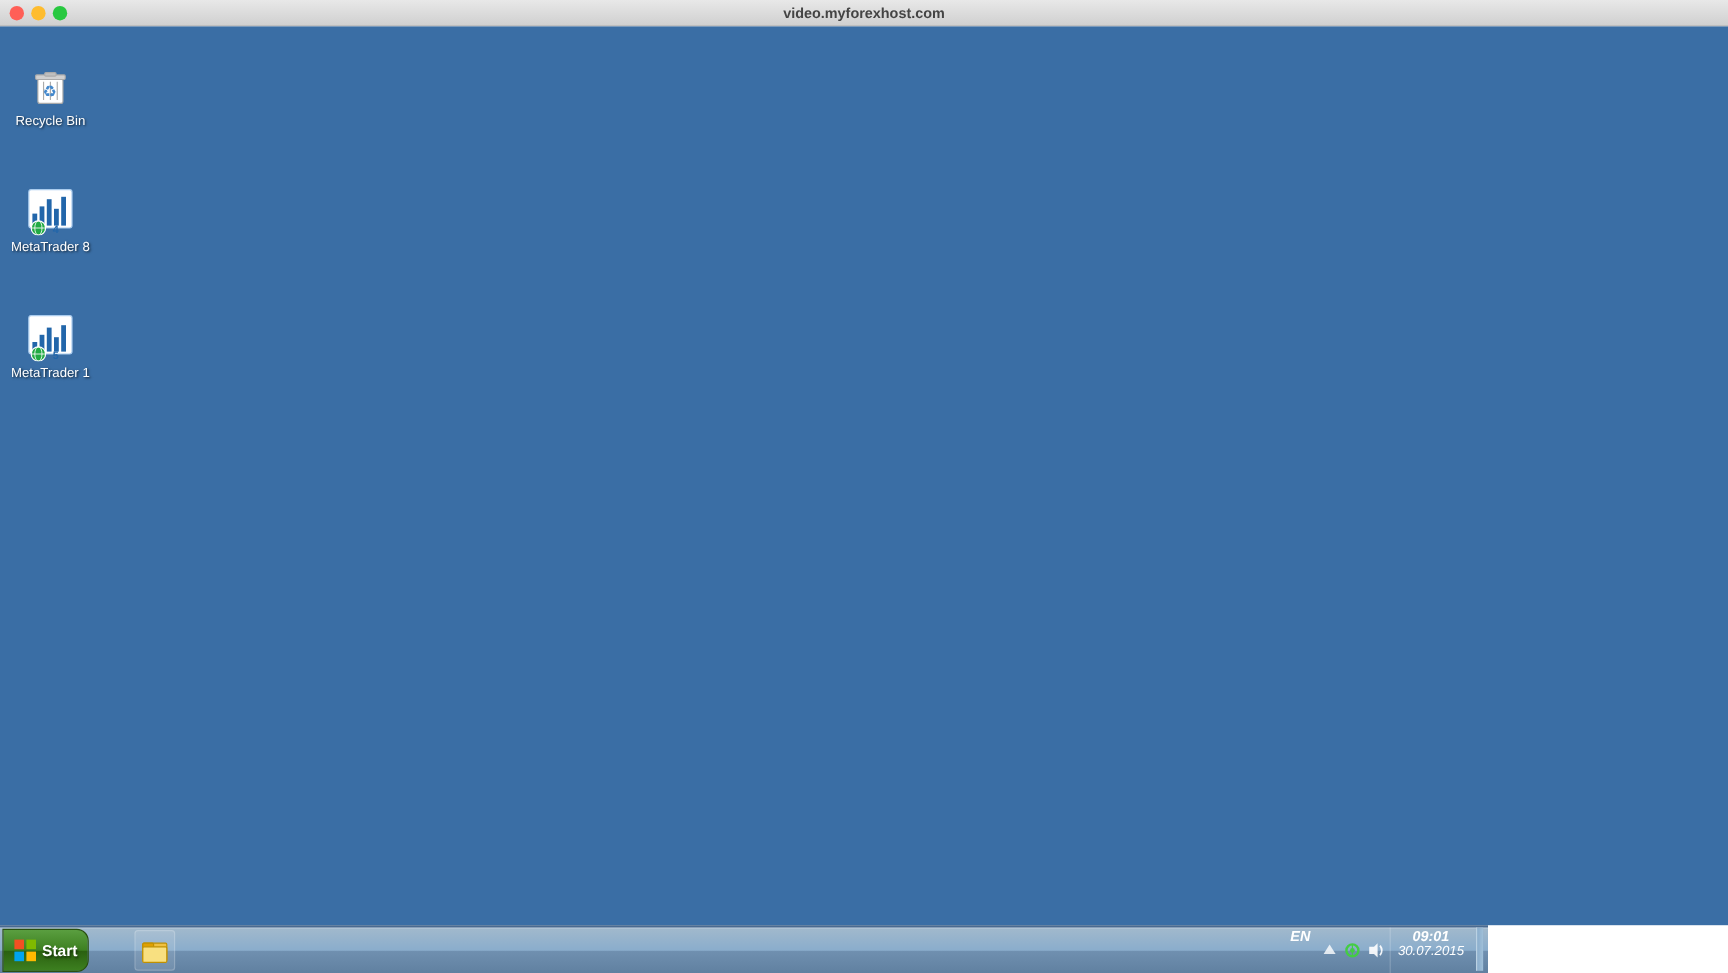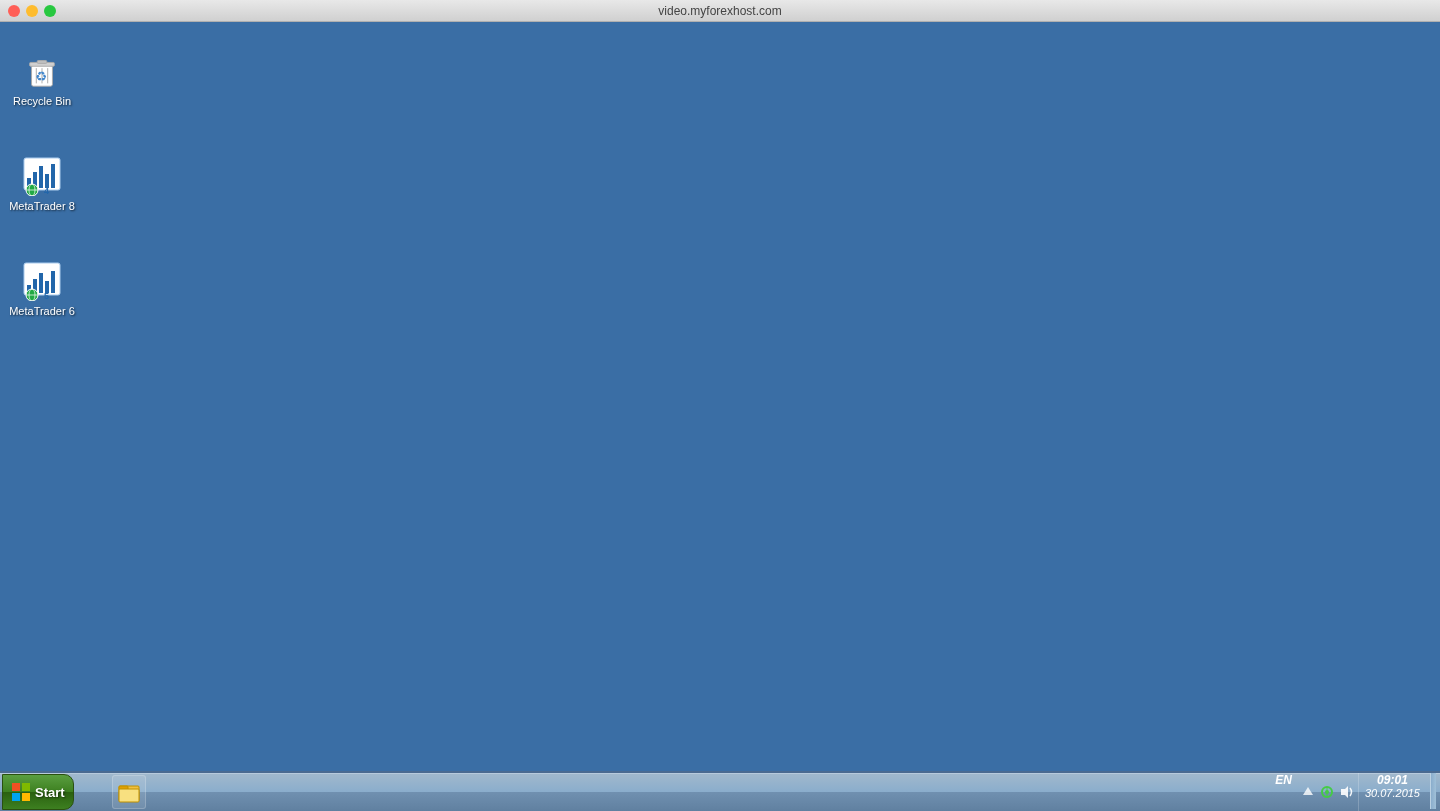--- a/index.html
+++ b/index.html
@@ -41,21 +41,21 @@
       cursor: pointer;
     }
 
     .btn-close { background: #ff5f57; }
     .btn-minimize { background: #febc2e; }
     .btn-maximize { background: #28c840; }
 
     #title-text {
       font-size: 12px;
       color: #444;
-      font-weight: 400;
+      font-weight: 700;
     }
 
     
     #desktop {
       width: 1440px;
       height: 767px; 
       height: calc(811px - 22px - 40px);
       background-color: #3a6ea5;
       position: relative;
     }
@@ -91,21 +91,21 @@
     }
 
     
     .recycle-bin-svg {
       width: 38px;
       height: 38px;
     }
 
     
     #taskbar {
-      width: 1440px;
+      width: 1240px;
       height: 40px;
       background: linear-gradient(to bottom, #c8d8e8 0%, #a0b8cc 3%, #8aadcc 50%, #7090b0 51%, #6080a0 100%);
       position: absolute;
       bottom: 0;
       left: 0;
       display: flex;
       align-items: center;
       border-top: 2px solid #4a6a90;
       gap: 36px;
     }
@@ -281,21 +281,21 @@
         <rect x="23" y="20" width="4" height="12" fill="#2266aa"></rect>
         <rect x="29" y="10" width="4" height="22" fill="#2266aa"></rect>
 
         <circle cx="10" cy="34" r="6" fill="#22aa44" stroke="white" stroke-width="1"></circle>
         <ellipse cx="10" cy="34" rx="3" ry="6" fill="none" stroke="white" stroke-width="0.7"></ellipse>
         <line x1="4" y1="34" x2="16" y2="34" stroke="white" stroke-width="0.7"></line>
 
         <text x="22" y="38" font-size="9" font-weight="bold" fill="#2266aa">5</text>
       </svg>
     </div>
-    <span class="icon-label">MetaTrader 6</span>
+    <span class="icon-label">MetaTrader 1</span>
   </div>
 
 </div>
 
 <div id="taskbar">
 
   <div id="start-button">
 
     <svg class="start-logo" viewBox="0 0 20 20">
       <rect x="1" y="1" width="8" height="8" fill="#f25022"></rect>

